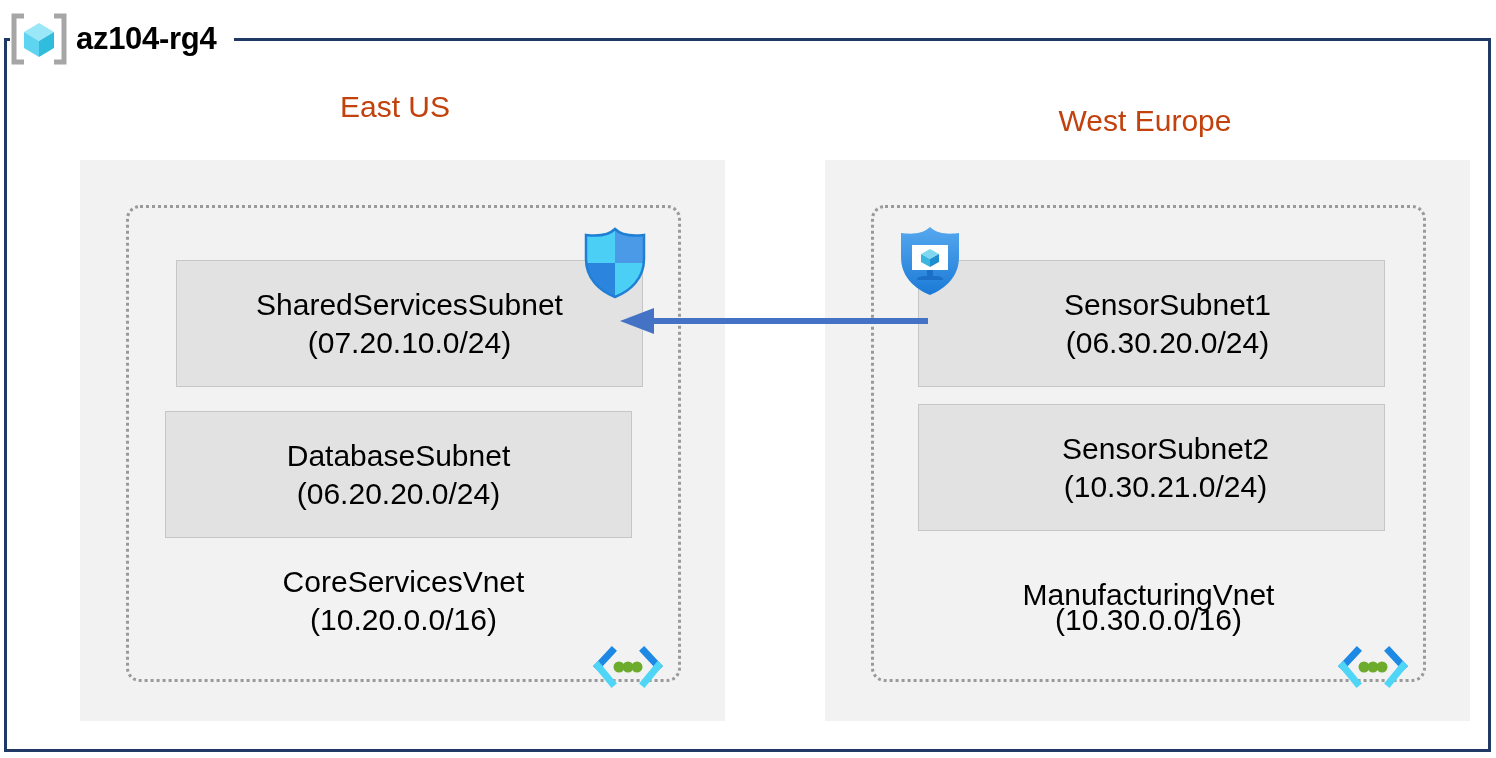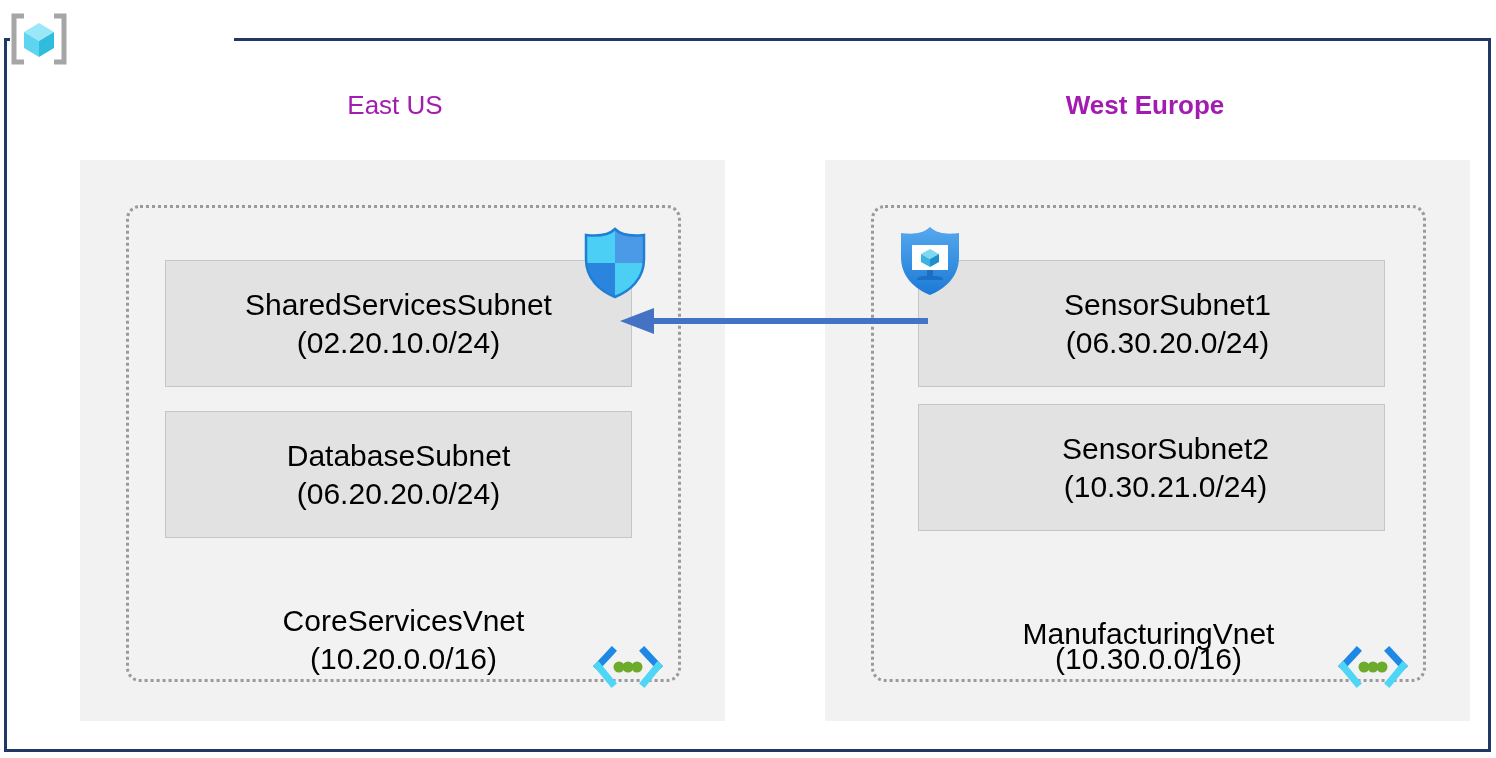--- a/index.html
+++ b/index.html
@@ -44,22 +44,22 @@
     letter-spacing: -0.3px;
     white-space: nowrap;
   }
 
   
   .rg-icon { position: relative; width: 58px; height: 52px; flex: 0 0 auto; }
 
   
   .region-label {
     position: absolute;
-    font-size: 26px;
-    color: #a21caf;
+    font-size: 30px;
+    color: #c2410c;
     text-align: center;
     white-space: nowrap;
   }
   .region-box {
     position: absolute;
     background: #f2f2f2;
   }
 
   
   .vnet-box {
@@ -70,21 +70,20 @@
   }
   .vnet-label {
     position: absolute;
     left: 0;
     width: 100%;
     text-align: center;
     font-size: 30px;
     line-height: 38px;
     color: #000000;
     white-space: nowrap;
-    margin-top: 39px;
   }
 
   
   .subnet-box {
     position: absolute;
     background: #e2e2e2;
     border: 1px solid #c6c6c6;
     display: flex;
     flex-direction: column;
     align-items: center;
@@ -117,31 +116,32 @@
 
       <path d="M44 3 L54 3 L54 49 L44 49" fill="none" stroke="#a6a6a6" stroke-width="5"></path>
 
       <polygon points="29,10 44,19 29,28 14,19" fill="#9ae8f7"></polygon>
 
       <polygon points="14,19 29,28 29,44 14,35" fill="#5fd4f0"></polygon>
 
       <polygon points="44,19 44,35 29,44 29,28" fill="#2fbcdd"></polygon>
     </svg>
   </span>
+  <span id="rg-title-text">az104-rg4</span>
 </div>
 
 <div class="region-label" style="left:245px; top:90px; width:300px;">East US</div>
 
 <div class="region-box" style="left:80px; top:160px; width:645px; height:561px;"></div>
 
 <div class="vnet-box" style="left:126px; top:205px; width:555px; height:477px;">
 
-  <div class="subnet-box" style="left:36px; top:52px; width:467px; height:127px;">
+  <div class="subnet-box" style="left:47px; top:52px; width:467px; height:127px;">
     <span class="ln">SharedServicesSubnet</span>
-    <span class="ln">(02.20.10.0/24)</span>
+    <span class="ln">(07.20.10.0/24)</span>
   </div>
 
   <div class="subnet-box" style="left:36px; top:196px; width:467px; height:127px;margin-top:7px;">
     <span class="ln">DatabaseSubnet</span>
     <span class="ln">(06.20.20.0/24)</span>
   </div>
 
   <div class="vnet-label" style="top:355px;">CoreServicesVnet</div>
   <div class="vnet-label" style="top:393px;">(10.20.0.0/16)</div>
 
@@ -172,21 +172,21 @@
     <g clip-path="url(#shieldClipA)">
       <rect x="0" y="0" width="35" height="38" fill="#4ccff5"></rect>
       <rect x="35" y="0" width="35" height="38" fill="#4a9ae8"></rect>
       <rect x="0" y="38" width="35" height="38" fill="#2b84dd"></rect>
       <rect x="35" y="38" width="35" height="38" fill="#4ccff5"></rect>
     </g>
     <path d="M35 4 C27 12 14 11 6 10 L6 34 C6 54 20 66 35 72 C50 66 64 54 64 34 L64 10 C56 11 43 12 35 4 Z" fill="none" stroke="#1f7fd4" stroke-width="2.5"></path>
   </svg>
 </span>
 
-<div class="region-label" style="left:995px; top:90px; width:300px;font-weight:bold;">West Europe</div>
+<div class="region-label" style="left:995px; top:104px; width:300px;">West Europe</div>
 
 <div class="region-box" style="left:825px; top:160px; width:645px; height:561px;"></div>
 
 <div class="vnet-box" style="left:871px; top:205px; width:555px; height:477px;">
 
   <div class="subnet-box" style="left:44px; top:52px; width:467px; height:127px;padding-left:32px;">
     <span class="ln">SensorSubnet1</span>
     <span class="ln">(06.30.20.0/24)</span>
   </div>
 

